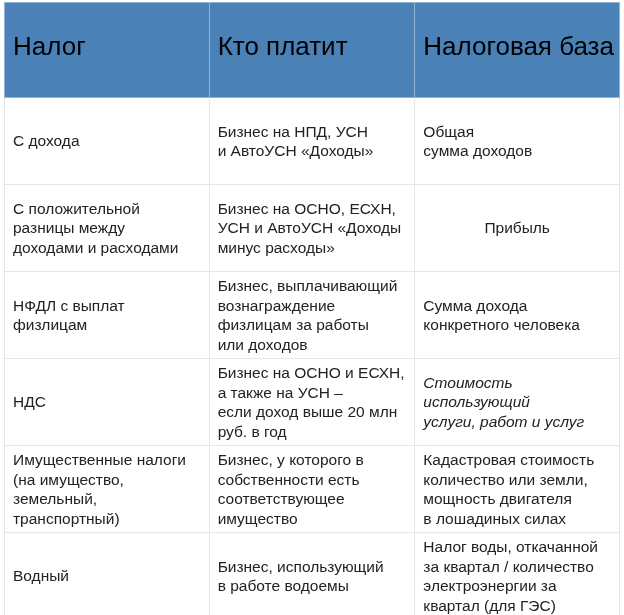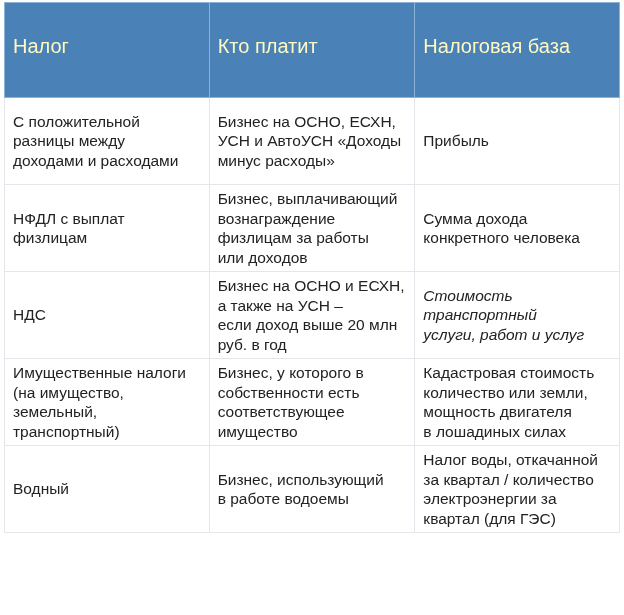--- a/index.html
+++ b/index.html
@@ -1,19 +1,19 @@
 <!DOCTYPE html>
 <html><head>
   <meta charset="utf-8">
   <style>
     html, body { margin: 0; padding: 0; background: #ffffff; }
     body { width: 624px; height: 615px; position: relative; overflow: hidden; font-family: "Liberation Sans", sans-serif; }
     .tbl { position: absolute; left: 4px; top: 2px; width: 616px; border-collapse: collapse; table-layout: fixed; }
     .tbl th, .tbl td { border: 1.5px solid #e3e7ec; vertical-align: middle; text-align: left; }
-    .tbl thead th { background: #4a82b7; color: #fef9c3; font-weight: normal; font-size: 20px; height: 86px; padding: 0 0 8px 8px; border-color: #8fb3d6; }
+    .tbl thead th { background: #4a82b7; color: #000000; font-weight: normal; font-size: 26px; height: 86px; padding: 0 0 8px 8px; border-color: #8fb3d6; }
     .tbl tbody td { color: #222222; font-size: 15.5px; line-height: 19.5px; padding: 0 8px; height: 84px; }
     .c1 { width: 189px; }
     .c2 { width: 190px; }
     .c3 { width: 189px; }
     .line { display: block; white-space: nowrap; }
   </style>
 </head>
 <body>
 
 <table class="tbl">
@@ -25,30 +25,43 @@
   <thead>
     <tr>
       <th>Налог</th>
       <th>Кто платит</th>
       <th>Налоговая база</th>
     </tr>
   </thead>
   <tbody id="tbody">
       <tr>
         <td style="height: 86px;">
+          <span class="line">С дохода</span>
+        </td>
+        <td style="height: 86px;">
+          <span class="line">Бизнес на НПД, УСН</span>
+          <span class="line">и АвтоУСН «Доходы»</span>
+        </td>
+        <td style="height: 86px;">
+          <span class="line">Общая</span>
+          <span class="line">сумма доходов</span>
+        </td>
+      </tr>
+      <tr>
+        <td style="height: 86px;">
           <span class="line">С положительной</span>
           <span class="line">разницы между</span>
           <span class="line">доходами и расходами</span>
         </td>
         <td style="height: 86px;">
           <span class="line">Бизнес на ОСНО, ЕСХН,</span>
           <span class="line">УСН и АвтоУСН «Доходы</span>
           <span class="line">минус расходы»</span>
         </td>
-        <td style="height: 86px;">
+        <td style="height: 86px; text-align: center;">
           <span class="line">Прибыль</span>
         </td>
       </tr>
       <tr>
         <td style="height: 86px;">
           <span class="line">НФДЛ с выплат</span>
           <span class="line">физлицам</span>
         </td>
         <td style="height: 86px;">
           <span class="line">Бизнес, выплачивающий</span>
@@ -66,21 +79,21 @@
           <span class="line">НДС</span>
         </td>
         <td style="height: 86px;">
           <span class="line">Бизнес на ОСНО и ЕСХН,</span>
           <span class="line">а также на УСН –</span>
           <span class="line">если доход выше 20 млн</span>
           <span class="line">руб. в год</span>
         </td>
         <td style="height: 86px; font-style: italic;">
           <span class="line">Стоимость</span>
-          <span class="line">транспортный</span>
+          <span class="line">использующий</span>
           <span class="line">услуги, работ и услуг</span>
         </td>
       </tr>
       <tr>
         <td style="height: 86px;">
           <span class="line">Имущественные налоги</span>
           <span class="line">(на имущество,</span>
           <span class="line">земельный,</span>
           <span class="line">транспортный)</span>
         </td>

